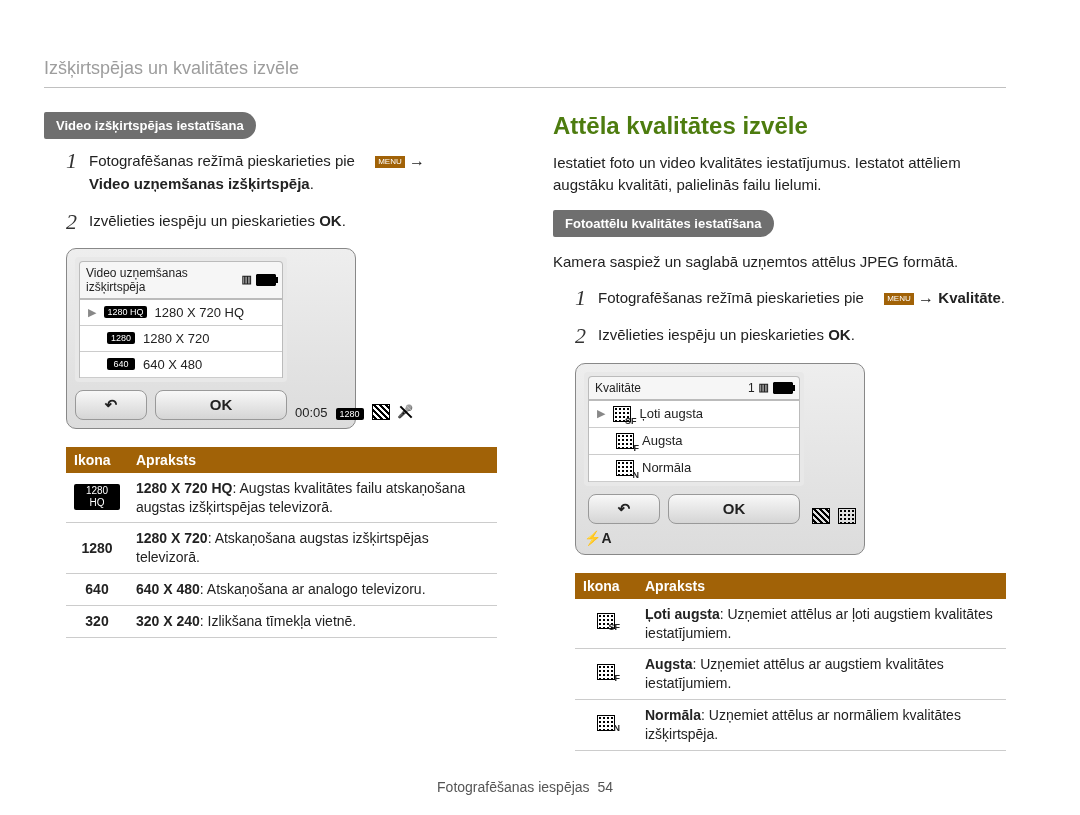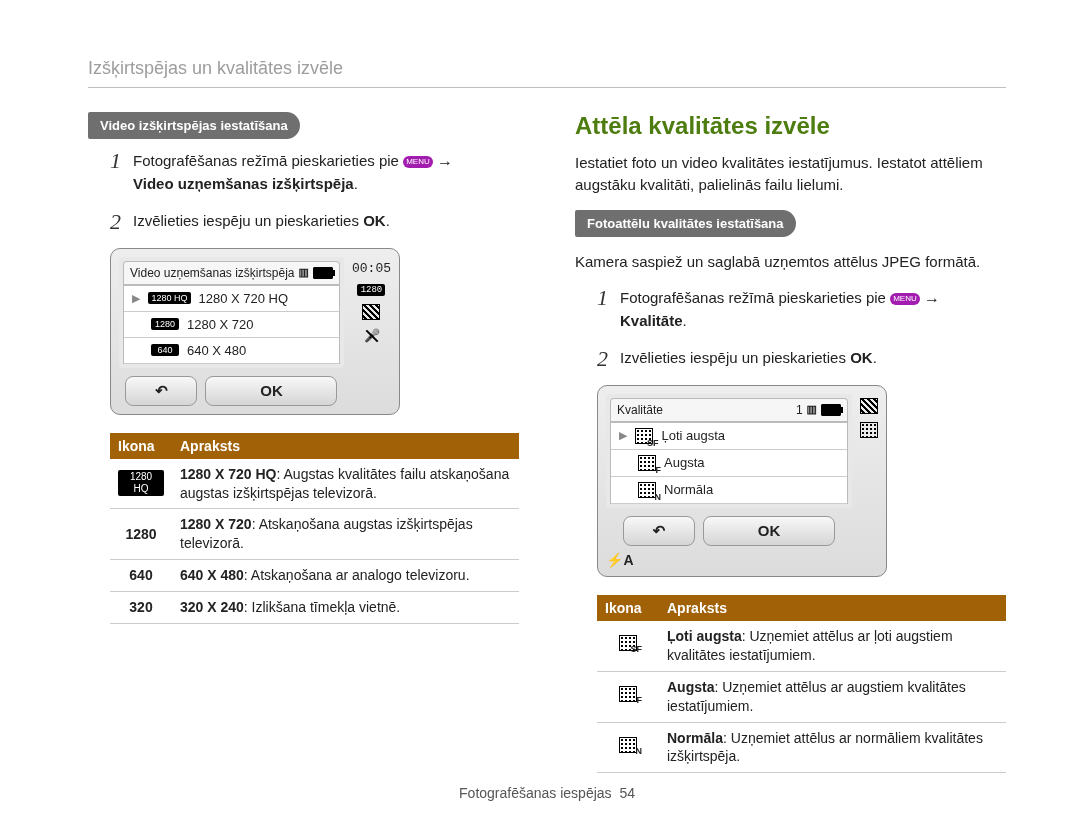--- a/index.html
+++ b/index.html
@@ -6,21 +6,21 @@
     margin: 0;
     padding: 0;
     background: #ffffff;
     font-family: Arial, Helvetica, sans-serif;
     color: #222;
     width: 1080px;
     height: 815px;
     box-sizing: border-box;
   }
   .page {
-    padding: 58px 74px 0 88px;
+    padding: 58px 74px 0 44px;
     display: flex;
     flex-direction: column;
     height: 100%;
     box-sizing: border-box;
   }
   .page-header {
     color: #9d9d9d;
     font-size: 18px;
     border-bottom: 1px solid #c0c0c0;
     padding-bottom: 8px;
@@ -47,27 +47,28 @@
     font-size: 24px;
     margin: 0 0 12px 0;
   }
   .para { font-size: 15px; line-height: 1.45; margin: 0 0 14px 0; }
   .step { display: flex; gap: 12px; margin: 0 0 14px 22px; font-size: 15px; line-height: 1.5; }
   .step-num { font-style: italic; font-size: 22px; color: #333; font-family: Georgia, serif; line-height: 1.1; }
   .step-body { flex: 1; }
   .bold { font-weight: bold; }
   .menu-chip {
     display: inline-block;
-    background: #a21caf;
+    background: #a16207;
     color: #fff;
     font-size: 8px;
     padding: 2px 3px;
-    border-radius: 6px;
+    border-radius: 0;
     vertical-align: middle;
     line-height: 1;
+    margin-left: 16px;
   }
   .ok-chip {
     display: inline-block;
     font-weight: bold;
     font-size: 15px;
     vertical-align: baseline;
   }
   .arrow { font-size: 16px; }
   .device {
     width: 290px;
@@ -123,21 +124,21 @@
   .dbtn {
     background: linear-gradient(#f8f8f8,#d5d5d5);
     border:1px solid #999;
     border-radius:8px;
     height:28px;
     display:flex; align-items:center; justify-content:center;
     font-weight:bold; font-size:15px;
   }
   .dbtn.back { width:70px; }
   .dbtn.ok { width:130px; }
-  .dev-extra { display:flex; flex-direction:column; gap:8px; font-size:13px; align-items:center; padding-top:4px;font-family:Liberation Mono, monospace;}
+  .dev-extra { display:flex; flex-direction:row; gap:8px; font-size:13px; align-items:flex-end; padding-top:4px;}
   .flash { font-size:14px; font-weight:bold; align-self:flex-end; margin-top:6px; margin-right:6px;}
   table.desc {
     border-collapse: collapse;
     width: 100%;
     margin-left: 22px;
     width: calc(100% - 22px);
     font-size: 14px;
   }
   table.desc thead th {
     background:#a16207;

